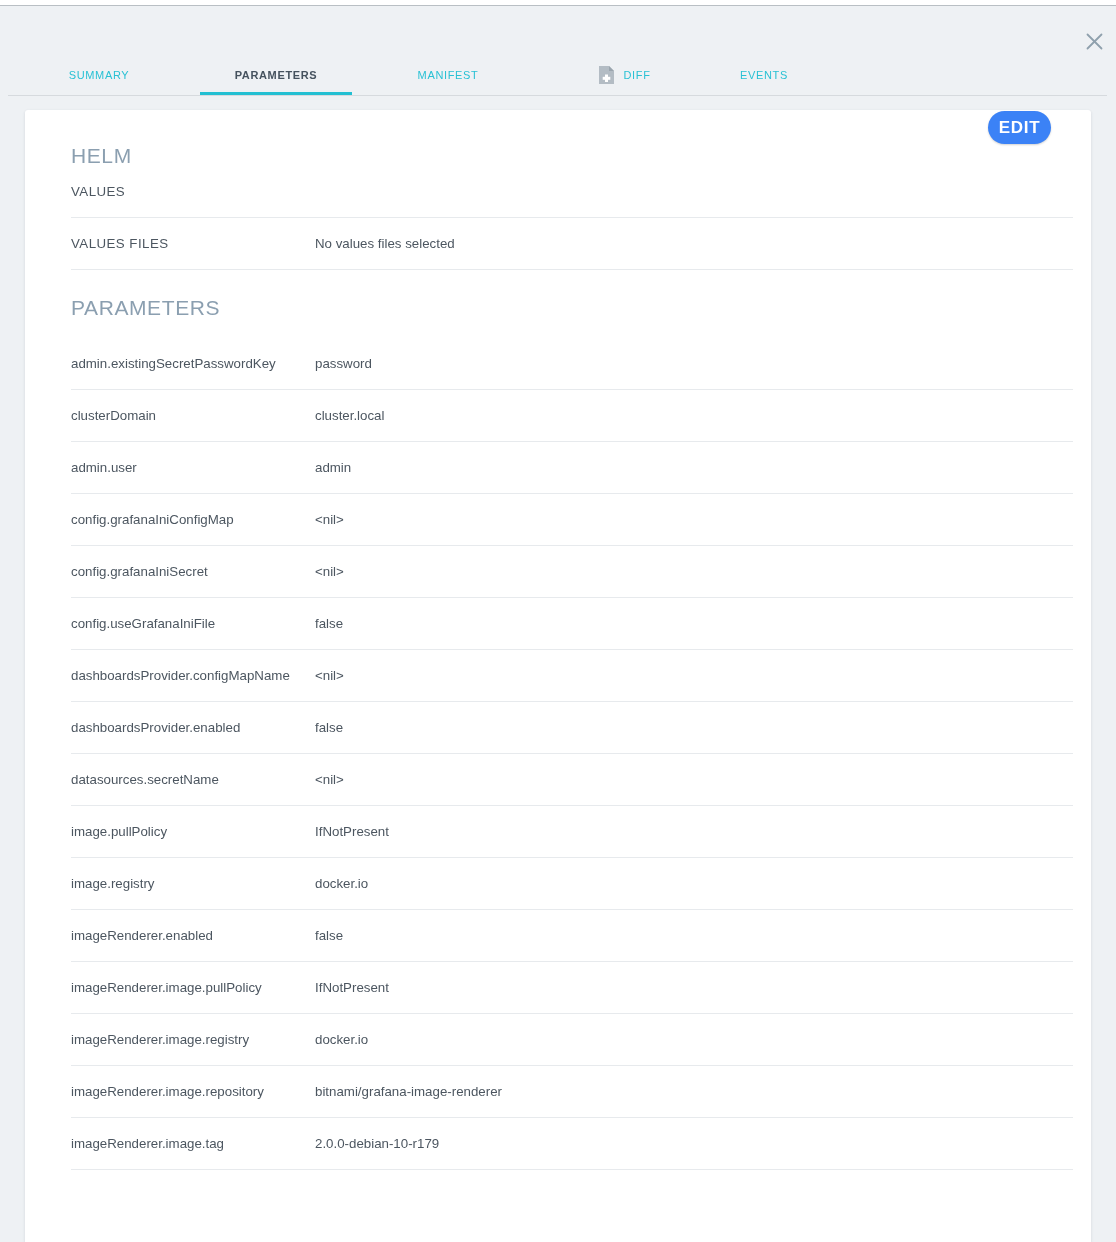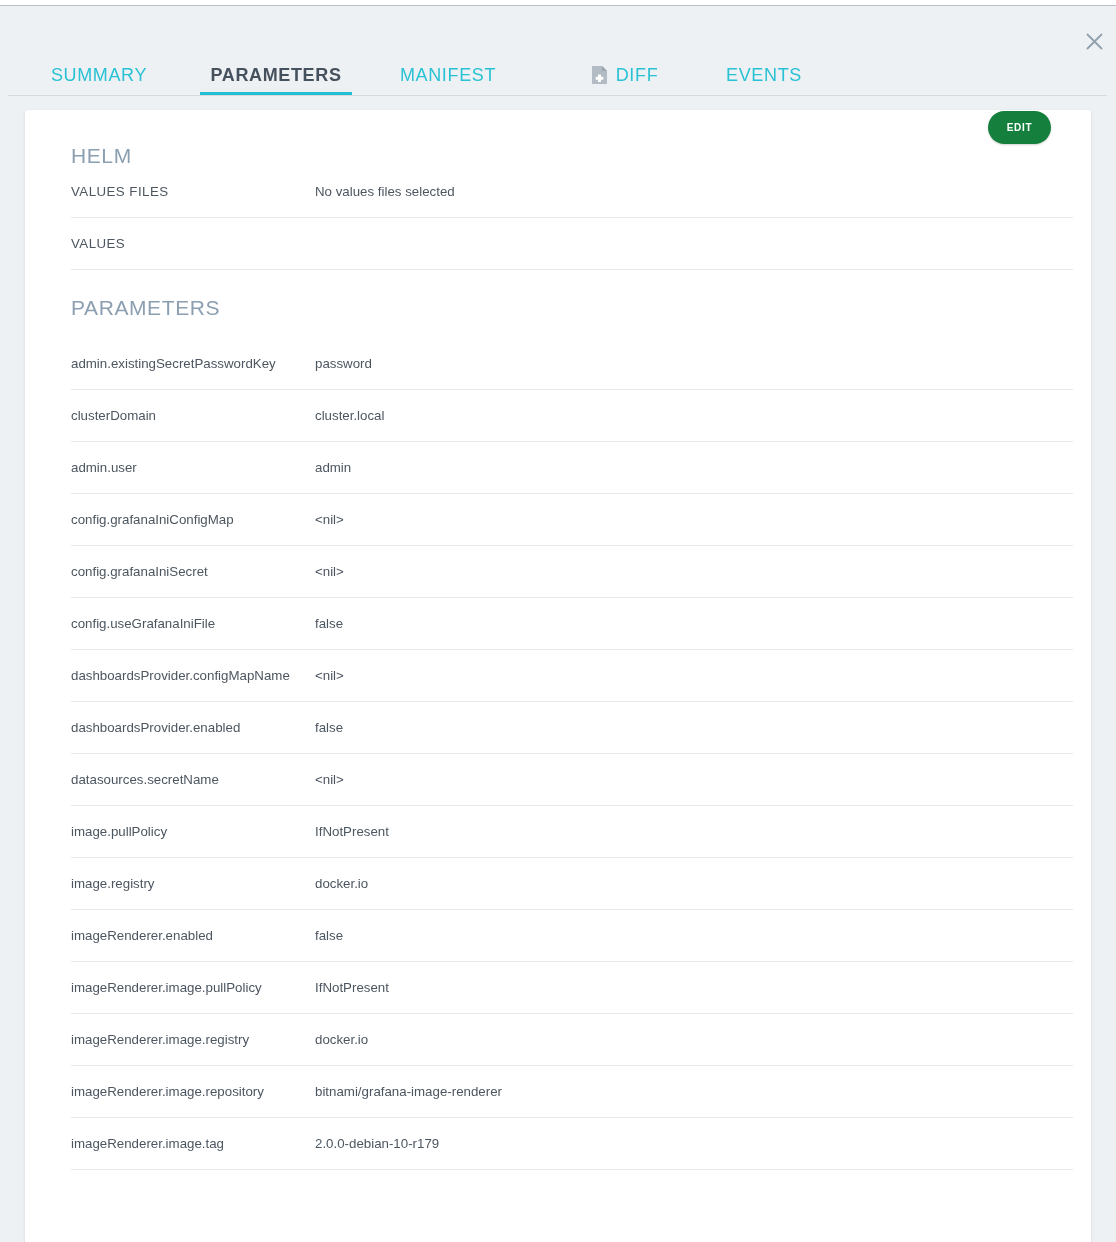--- a/index.html
+++ b/index.html
@@ -69,21 +69,21 @@
     background: #d6dade;
   }
   .tab {
     position: absolute;
     top: 0;
     height: 40px;
     display: flex;
     align-items: center;
     justify-content: center;
     gap: 9px;
-    font-size: 18px;
+    font-size: 11px;
     letter-spacing: 0.65px;
     font-weight: 500;
     color: #29c1d4;
     cursor: pointer;
     white-space: nowrap;
   }
   .tab.active {
     color: #45525e;
     font-weight: 600;
   }
@@ -132,25 +132,25 @@
     color: #8b9fb0;
   }
 
   .edit-button {
     position: absolute;
     top: 1px;
     right: 40px;
     width: 63px;
     height: 33px;
     border-radius: 17px;
-    background: #15803d;
+    background: #3b82f6;
     color: #ffffff;
     border: none;
     font-family: "Liberation Sans", sans-serif;
-    font-size: 10px;
+    font-size: 17px;
     letter-spacing: 0.7px;
     font-weight: 600;
     cursor: pointer;
     display: flex;
     align-items: center;
     justify-content: center;
     box-shadow: 0 1px 2px rgba(0,0,0,0.18);
   }
 
   
@@ -232,27 +232,27 @@
 
 <div class="card">
 
   <div class="section-head">
     <span class="section-title">HELM</span>
     <button class="edit-button">EDIT</button>
   </div>
 
   <div class="rows">
     <div class="row helm-row">
+      <span class="k">VALUES</span>
+      <span class="v"></span>
+    </div>
+    <div class="row helm-row">
       <span class="k">VALUES FILES</span>
       <span class="v">No values files selected</span>
     </div>
-    <div class="row helm-row">
-      <span class="k">VALUES</span>
-      <span class="v"></span>
-    </div>
   </div>
 
   <div class="params-head">
     <span class="section-title sub">PARAMETERS</span>
   </div>
 
   <div class="rows" id="param-rows">
       <div class="row">
         <span class="k">admin.existingSecretPasswordKey</span>
         <span class="v">password</span>

